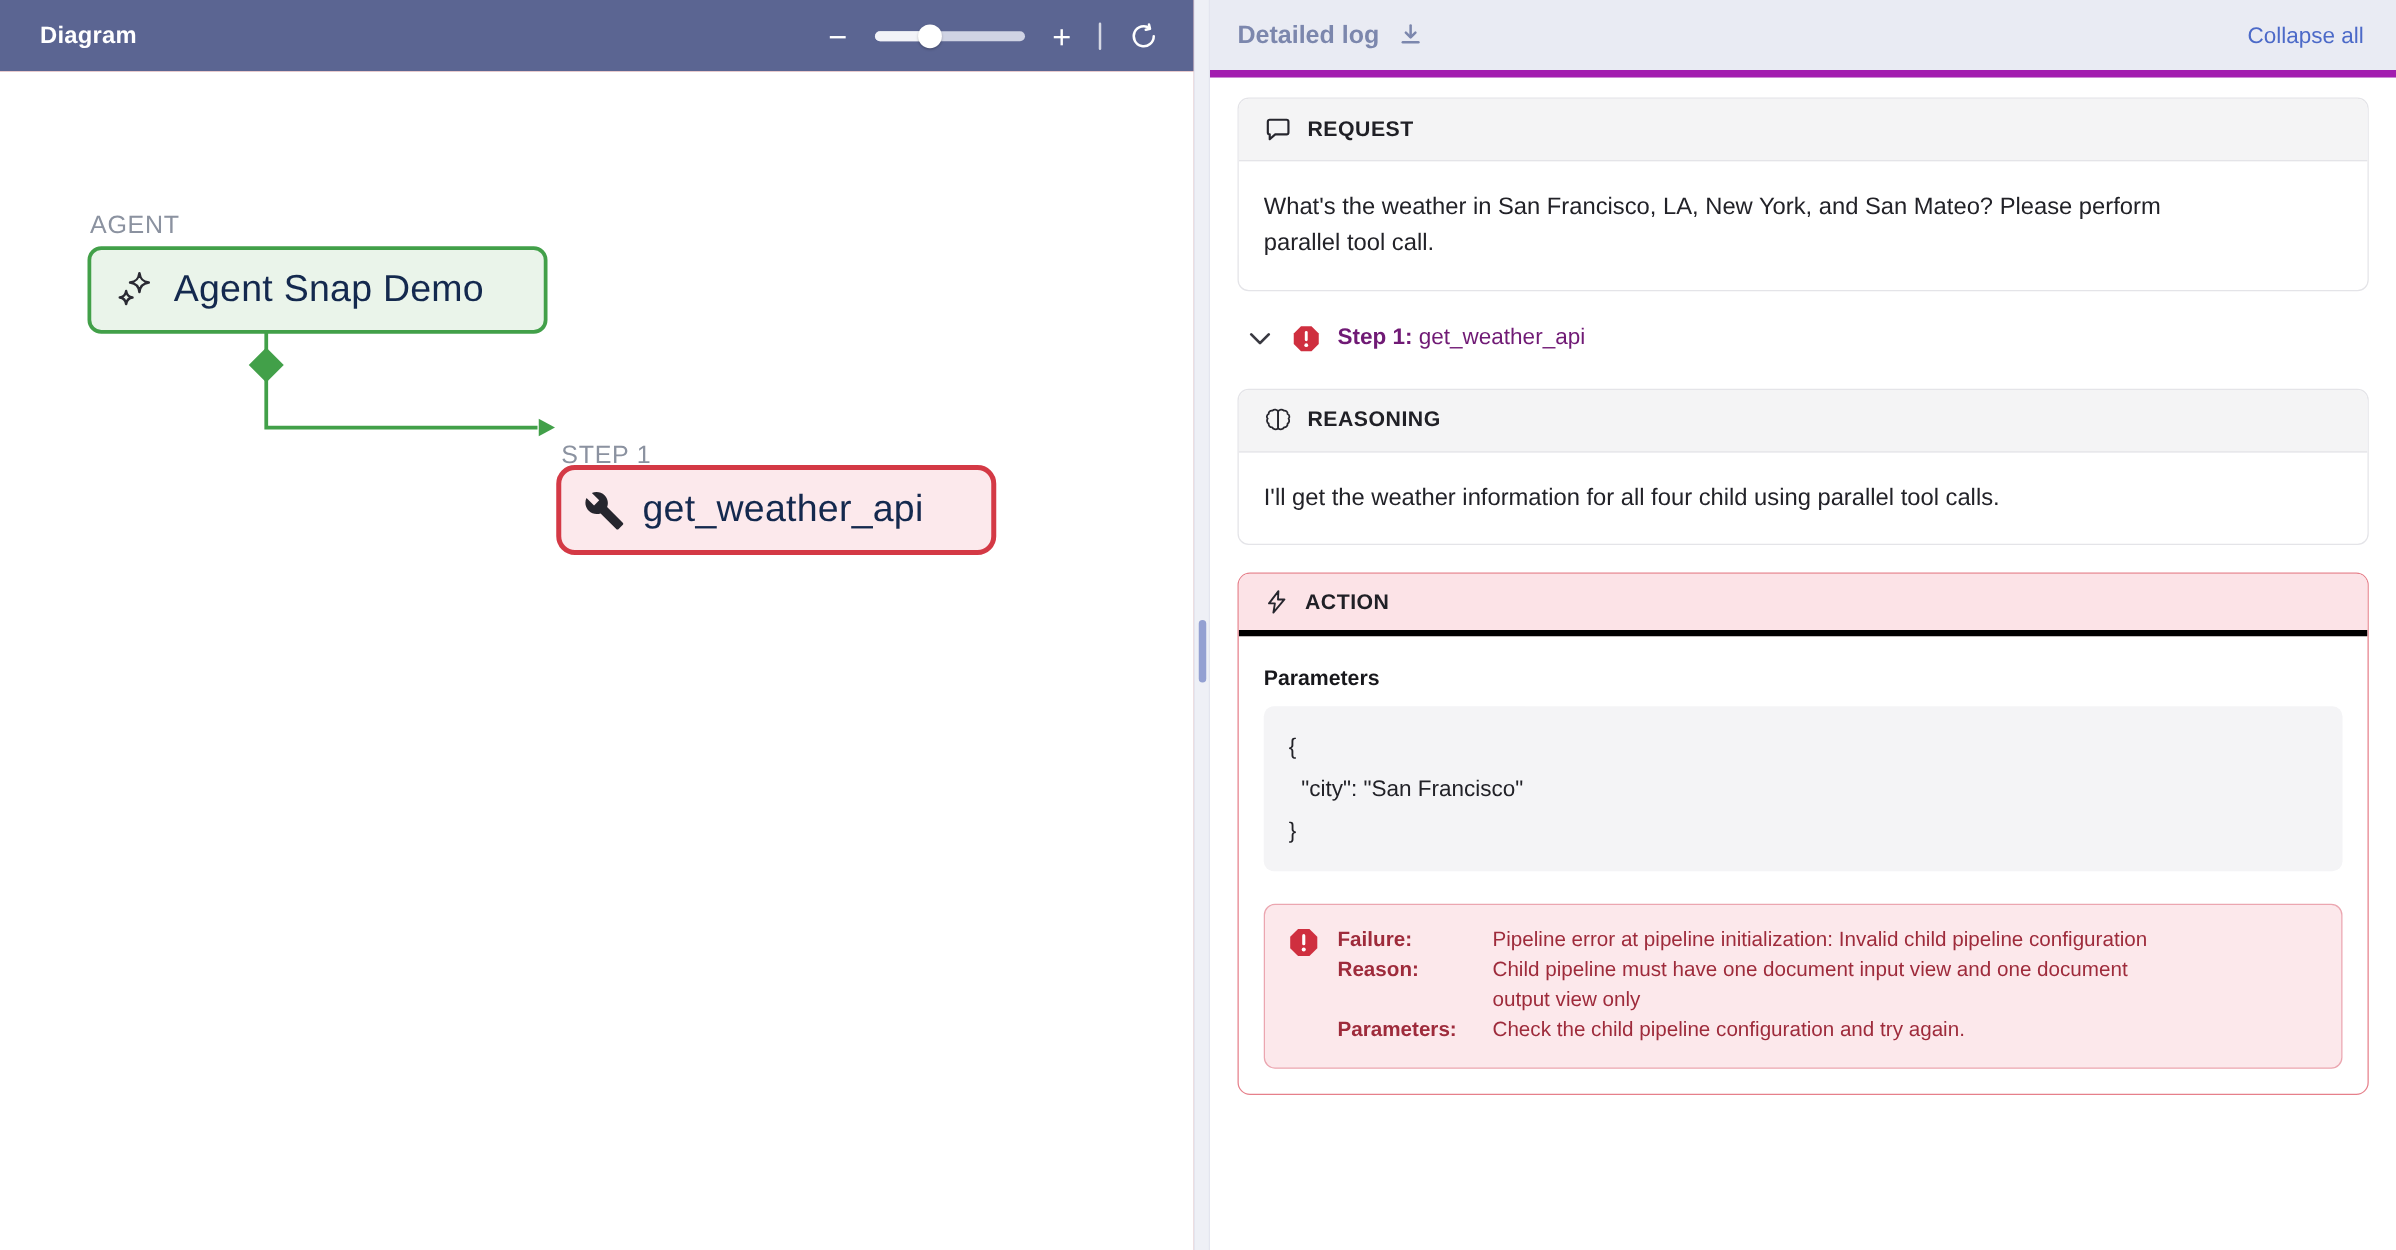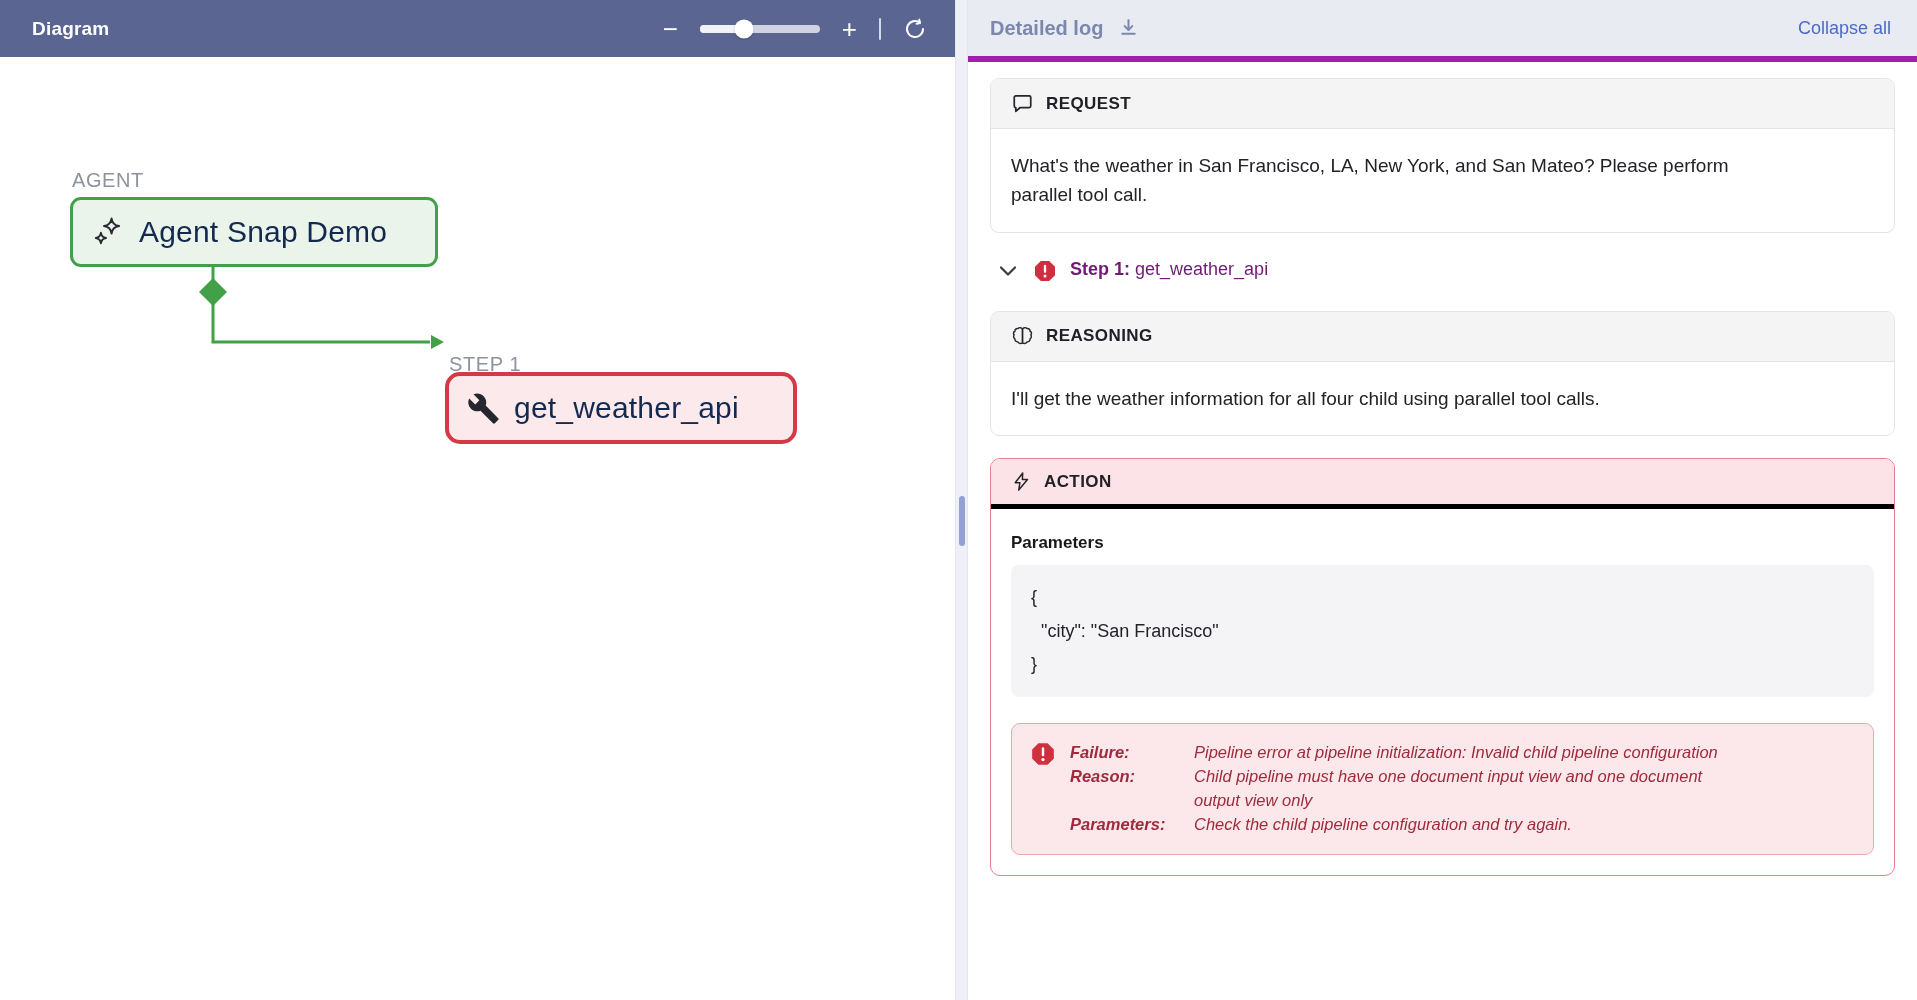--- a/index.html
+++ b/index.html
@@ -53,21 +53,21 @@
   .step-row { display: flex; align-items: flex-start; gap: 13px; margin: 26px 0 28px 6px; font-size: 18px; color: #701a75; }
   .step-row .chev { cursor: pointer; display: flex; }
 
   .action-card { border: 1.5px solid #e6808b; border-radius: 10px; overflow: hidden; margin-top: 22px; }
   .action-header { display: flex; align-items: center; gap: 12px; height: 50px; padding: 0 20px; background: #fce3e7; border-bottom: 5px solid #000000; }
   .action-body { padding: 20px; }
   .params-label { font-size: 17px; font-weight: bold; color: #18181c; margin: 4px 0 12px 0; }
   .code-block { background: #f4f4f6; border-radius: 8px; padding: 16px 20px; font-size: 18px; line-height: 1.85; color: #222228; }
   .code-line { white-space: pre; }
 
-  .failure-box { margin-top: 26px; background: #fce8eb; border: 1px solid #eba6b0; border-radius: 9px; padding: 17px 18px; display: flex; gap: 14px; font-style: italic; }
+  .failure-box { margin-top: 26px; background: #fce8eb; border: 1px solid #eba6b0; border-radius: 9px; padding: 17px 18px; display: flex; gap: 14px; }
   .failure-grid { display: grid; grid-template-columns: 120px 548px; column-gap: 4px; font-size: 16.5px; line-height: 1.45; color: #9e2b3b; }
   .failure-grid .flabel { font-weight: bold; }
   .icon { flex: none; display: inline-flex; }
 </style>
 </head>
 <body>
 
 <div class="app">
 
   <div class="left">

